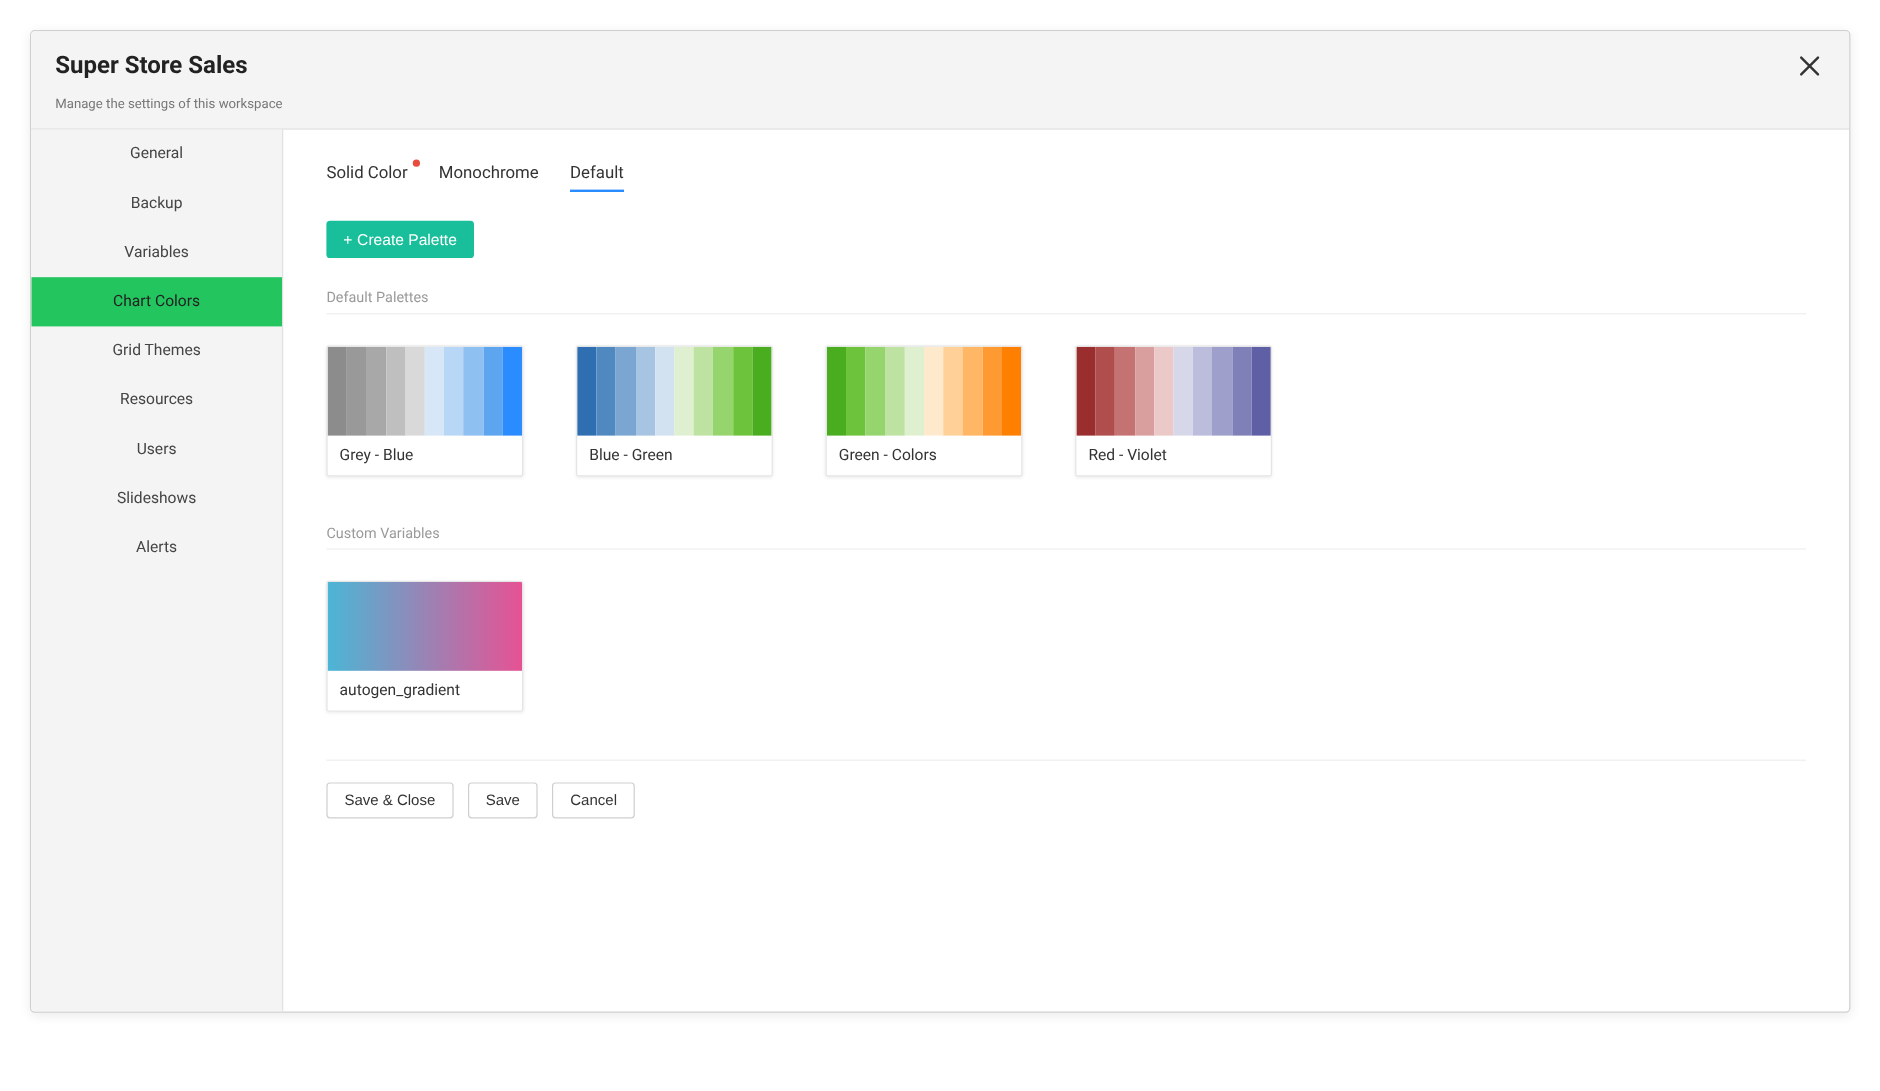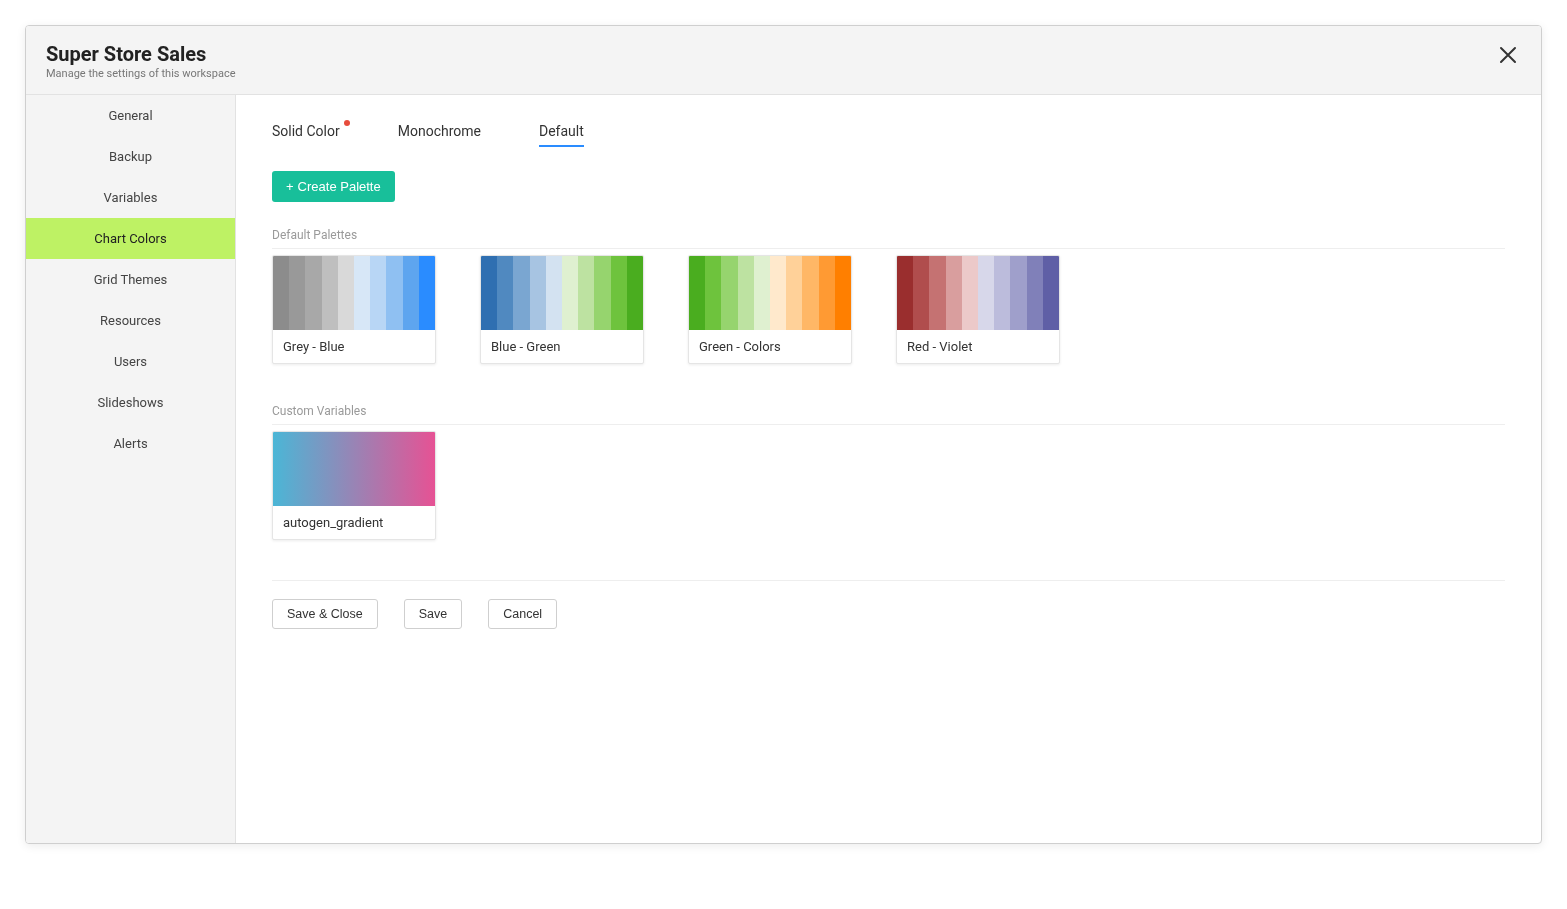--- a/index.html
+++ b/index.html
@@ -28,21 +28,21 @@
   border-bottom: 1px solid #e2e2e2;
 }
 .modal-title {
   font-size: 20px;
   font-weight: 700;
   color: #222;
 }
 .modal-subtitle {
   font-size: 11px;
   color: #777;
-  margin-top: 1px;
+  margin-top: 14px;
 }
 .close-btn {
   cursor: pointer;
   padding: 4px;
   color: #333;
 }
 .close-btn svg { display: block; }
 
 .modal-body {
   display: flex;
@@ -57,39 +57,39 @@
   flex-direction: column;
 }
 .sidebar-item {
   text-align: center;
   padding: 13px 18px;
   font-size: 13px;
   color: #444;
   cursor: pointer;
 }
 .sidebar-item.active {
-  background: #bef264;
+  background: #22c55e;
   color: #222;
 }
 .content {
   flex: 1;
   padding: 28px 36px;
   overflow: auto;
 }
 .section-title {
   font-size: 14px;
   font-weight: 700;
   color: #222;
   padding-bottom: 12px;
   border-bottom: 1px solid #eee;
   margin-bottom: 16px;
 }
 .tabs {
   display: flex;
-  gap: 58px;
+  gap: 26px;
   margin-bottom: 24px;
 }
 .tab {
   font-size: 14px;
   color: #333;
   padding-bottom: 6px;
   cursor: pointer;
   position: relative;
 }
 .tab.active {
@@ -115,21 +115,21 @@
   display: inline-flex;
   align-items: center;
   gap: 4px;
   margin-bottom: 26px;
 }
 .group-label {
   font-size: 12px;
   color: #9a9a9a;
   border-bottom: 1px solid #eee;
   padding-bottom: 6px;
-  margin-bottom: 6px;
+  margin-bottom: 26px;
 }
 .palette-grid {
   display: flex;
   flex-wrap: wrap;
   gap: 44px 44px;
   margin-bottom: 40px;
 }
 .palette-card {
   width: 164px;
   border: 1px solid #e5e5e5;
@@ -148,21 +148,21 @@
 }
 .palette-name {
   font-size: 13px;
   color: #333;
   padding: 9px 10px;
 }
 .footer-btns {
   border-top: 1px solid #eee;
   padding-top: 18px;
   display: flex;
-  gap: 26px;
+  gap: 12px;
 }
 .footer-btns button {
   background: #fff;
   border: 1px solid #cfcfcf;
   border-radius: 3px;
   padding: 7px 14px;
   font-size: 12.5px;
   color: #333;
   cursor: pointer;
 }

